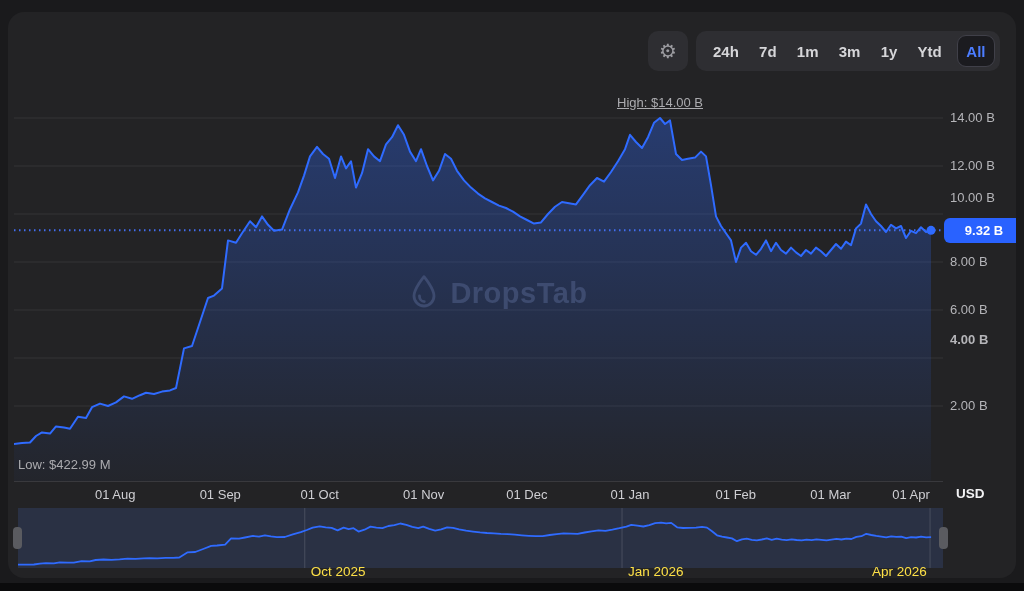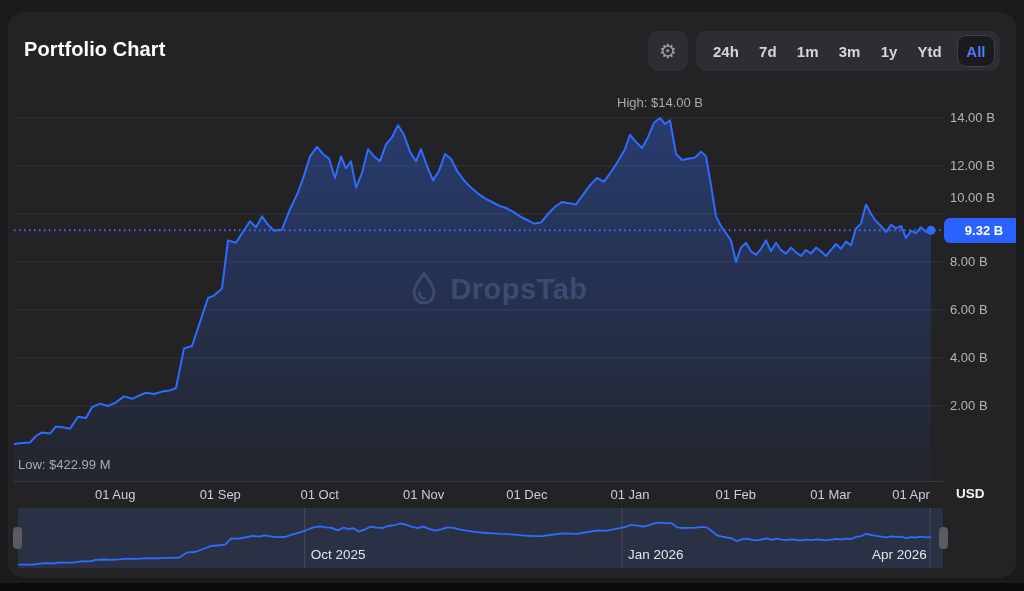--- a/index.html
+++ b/index.html
@@ -23,46 +23,45 @@
                font-family:"Liberation Sans", sans-serif; }
   .range-btn.active { background:#1b1b1f; border:1px solid #404049; border-radius:9px;
                       color:#4c7dff; width:38px; padding:2px; }
   
   #main-svg { position:absolute; left:6px; top:88px; }
   .ytick { position:absolute; left:942px; width:62px; font-size:13px; color:#b5b5b9; }
   .xtick { position:absolute; top:475px; font-size:13px; color:#cfcfd3; transform:translateX(-50%); }
   #currency-label { position:absolute; left:948px; top:474px; font-size:13.5px;
                     font-weight:700; color:#f2f2f4; }
   #high-annotation { position:absolute; top:83px; font-size:13px; color:#ababaf;
-                     transform:translateX(-50%); white-space:nowrap; }
+                     transform:translateX(-50%); white-space:nowrap;text-decoration:underline; }
   #low-annotation { position:absolute; left:10px; top:445px; font-size:13px; color:#ababaf; }
   #axis-separator { position:absolute; left:6px; top:469px; width:929px; height:1px;
                     background:#39393d; }
   #price-badge { position:absolute; left:936px; width:80px; height:25px; background:#2962ff;
                  border-radius:6px; color:#ffffff; font-size:13px; font-weight:700;
                  display:flex; align-items:center; justify-content:center; }
   
   #watermark { position:absolute; left:340px; top:256px; width:300px; height:42px;
-               display:flex; align-items:center; justify-content:center; gap:10px;
+               display:flex; align-items:flex-end; justify-content:center; gap:10px;
                color:#46547b; opacity:.75; pointer-events:none; }
   #watermark-text { font-size:29px; font-weight:700; letter-spacing:.5px; }
   
   #nav-svg { position:absolute; left:10px; top:496px; }
-  .navlabel { position:absolute; top:535px; font-size:13.5px; color:#e5e5e5; }
+  .navlabel { position:absolute; top:552px; font-size:13.5px; color:#fde047; }
   .nav-handle { position:absolute; top:515px; width:9px; height:22px; background:#5a5b60;
                 border-radius:4px; cursor:ew-resize; }
   #bottom-strip { position:absolute; left:0; top:583px; width:1024px; height:8px;
                   background:#0b0b0c; }
 </style>
 </head>
 <body>
 
 <div id="card">
 
-  <div id="page-title">Portfolio Chart</div>
 
   <button id="settings-btn">
     <span id="gear-glyph">⚙</span>
   </button>
 
   <div id="range-group">
       <button class="range-btn">24h</button>
       <button class="range-btn">7d</button>
       <button class="range-btn">1m</button>
       <button class="range-btn">3m</button>
@@ -90,21 +89,21 @@
       <path d="M0.0,343.9 L8.0,343.0 L16.0,342.5 L22.0,336.0 L28.0,332.4 L36.0,333.6 L42.0,326.4 L50.0,327.6 L56.0,328.8 L64.0,316.8 L72.0,318.0 L78.0,307.2 L86.0,303.6 L94.0,306.0 L102.0,302.4 L110.0,296.4 L118.0,298.8 L126.0,295.2 L132.0,292.8 L140.0,294.0 L148.0,291.6 L156.0,290.4 L162.0,288.0 L170.0,248.4 L178.0,246.0 L186.0,222.0 L194.0,198.0 L200.0,195.6 L208.0,188.4 L214.0,140.4 L222.0,142.8 L228.0,133.2 L236.0,121.2 L242.0,127.2 L248.0,116.4 L254.0,124.8 L260.0,130.8 L268.0,129.6 L276.0,109.2 L284.0,92.4 L290.0,75.6 L296.0,56.4 L303.0,46.8 L309.0,54.0 L315.0,58.8 L321.0,78.0 L327.0,56.4 L332.0,68.4 L337.0,61.2 L342.0,87.6 L348.0,73.2 L354.0,49.2 L360.0,56.4 L366.0,61.2 L372.0,44.4 L378.0,37.2 L384.0,25.2 L390.0,34.8 L396.0,51.6 L402.0,61.2 L407.0,49.2 L413.0,66.0 L419.0,80.4 L425.0,70.8 L431.0,54.0 L437.0,58.8 L443.0,70.8 L450.0,80.4 L457.0,87.6 L464.0,93.6 L471.0,98.4 L478.0,102.0 L485.0,105.6 L492.0,108.0 L499.0,111.6 L506.0,116.4 L513.0,120.0 L520.0,123.6 L527.0,122.4 L534.0,114.0 L541.0,106.8 L548.0,102.0 L555.0,103.2 L562.0,104.4 L569.0,94.8 L576.0,85.2 L583.0,78.0 L590.0,81.6 L597.0,72.0 L604.0,61.2 L611.0,49.2 L616.0,34.8 L622.0,42.0 L628.0,48.0 L634.0,37.2 L640.0,22.8 L646.0,18.0 L651.0,24.0 L656.0,20.4 L662.0,54.0 L668.0,60.0 L674.0,58.8 L681.0,57.6 L687.0,51.6 L692.0,56.4 L697.0,85.2 L702.0,116.4 L707.0,126.0 L712.0,133.2 L717.0,140.4 L722.0,162.0 L727.0,147.6 L732.0,142.8 L737.0,151.2 L742.0,154.8 L747.0,148.8 L752.0,140.4 L757.0,151.2 L762.0,142.8 L767.0,150.0 L772.0,153.6 L777.0,147.6 L782.0,152.4 L787.0,156.0 L792.0,150.0 L797.0,153.6 L802.0,147.6 L807.0,151.2 L812.0,156.0 L817.0,150.0 L822.0,144.0 L827.0,148.8 L832.0,141.6 L837.0,145.2 L842.0,128.4 L847.0,123.6 L852.0,104.4 L857.0,114.0 L862.0,121.2 L867.0,126.0 L872.0,132.0 L877.0,124.8 L882.0,128.4 L887.0,126.0 L892.0,138.0 L897.0,130.8 L902.0,133.2 L907.0,127.2 L912.0,132.0 L917.0,130.3 " fill="none" stroke="#2f6bff" stroke-width="2" stroke-linejoin="round" stroke-linecap="round"></path>
       <circle cx="917" cy="130.32" r="4.5" fill="#2f6bff"></circle>
     </svg>
 
   <div id="y-axis">
       <div class="ytick" style="top: 98px;">14.00 B</div>
       <div class="ytick" style="top: 146px;">12.00 B</div>
       <div class="ytick" style="top: 178px;">10.00 B</div>
       <div class="ytick" style="top: 242px;">8.00 B</div>
       <div class="ytick" style="top: 290px;">6.00 B</div>
-      <div class="ytick" style="top: 338px;">4.00 B</div>
+      <div class="ytick" style="top: 320px; font-weight: bold;">4.00 B</div>
       <div class="ytick" style="top: 386px;">2.00 B</div>
     </div>
 
   <div id="high-annotation" style="left: 652px;">High: $14.00 B</div>
   <div id="low-annotation">Low: $422.99 M</div>
 
   <div id="price-badge" style="top: 205.82px;">9.32 B</div>
 
   <div id="watermark">
     <svg width="32" height="36" viewBox="0 0 24 27">

